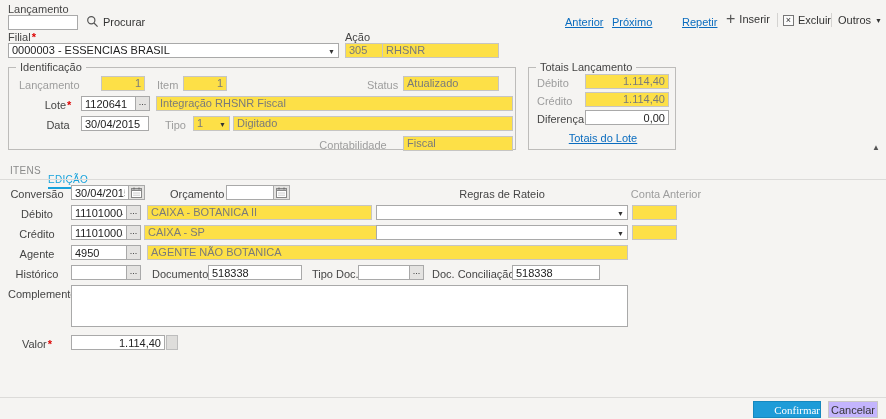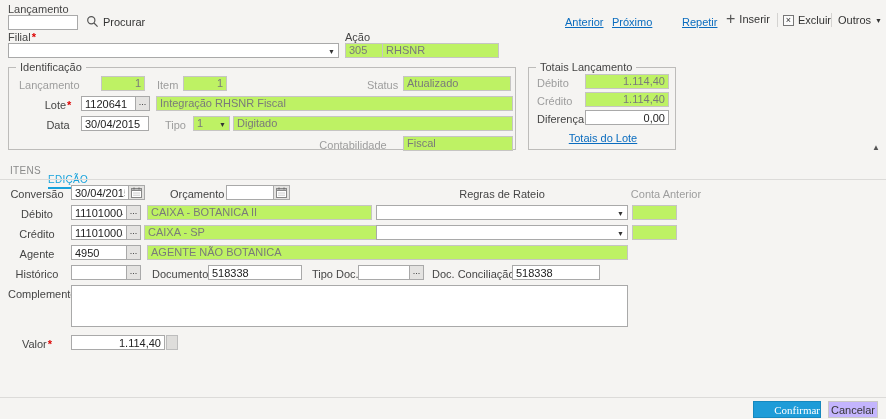--- a/index.html
+++ b/index.html
@@ -4,21 +4,21 @@
 <style>
   *{box-sizing:border-box;margin:0;padding:0}
   html,body{background:#e9e9e9}
   .screen{position:relative;width:886px;height:419px;background:#f5f4f2;font-family:"Liberation Sans",sans-serif;font-size:11px;color:#333;overflow:hidden}
   .lbl{position:absolute;font-size:11px;color:#454545;white-space:nowrap}
   .lbl.dis{color:#9d9d9d}
   .lbl.r{text-align:center}
   .req{color:#dd0000;margin-left:1px;font-weight:bold}
   .fld{position:absolute;height:15px;border:1px solid #a9a9a9;background:#fff;font-size:11px;line-height:13px;padding:0 3px;color:#222;white-space:nowrap;overflow:hidden}
   input.fld,textarea.fldta{font-family:"Liberation Sans",sans-serif;outline:none}
-  .fld.dis{background:#bef264;border-color:#c6c5c3;color:#7a7a7a}
+  .fld.dis{background:#fde047;border-color:#c6c5c3;color:#7a7a7a}
   .fld.num{text-align:right}
   .ell{position:absolute;width:14px;height:15px;border:1px solid #a9a9a9;border-left:none;background:#e4e3e1;font-size:9px;line-height:10px;text-align:center;color:#333;cursor:pointer}
   .calbtn{position:absolute;width:16px;height:15px;border:1px solid #a9a9a9;border-left:none;background:#e4e3e1;display:flex;align-items:center;justify-content:center;cursor:pointer}
   .spin{position:absolute;width:12px;height:15px;border:1px solid #bdbdbd;background:#dedddb;cursor:pointer}
   .caret{font-size:7px;color:#333;line-height:7px}
   .combo .caret{position:absolute;right:3px;top:4px}
   .box{position:absolute;border:1px solid #bdbcba}
   .cap{position:absolute;top:-7px;left:7px;background:#f5f4f2;padding:0 4px;font-size:11px;color:#454545;white-space:nowrap}
   .link{position:absolute;color:#0a6cbf;text-decoration:underline;cursor:pointer;font-size:11px;white-space:nowrap}
   .actbtn{position:absolute;display:flex;align-items:center;gap:4px;color:#333;cursor:pointer;white-space:nowrap}
@@ -63,35 +63,36 @@
   <div class="vsep" style="left:831px"></div>
   <div class="actbtn" style="left:838px;top:14px">
     <span>Outros</span>
     <span class="caret">▼</span>
   </div>
 
   <div class="lbl" style="left:8px;top:31px">
     <span>Filial</span><span class="req">*</span>
   </div>
   <div class="fld combo" style="left:8px;top:43px;width:331px">
+    <span>0000003 - ESSENCIAS BRASIL</span>
     <span class="caret">▼</span>
   </div>
   <div class="lbl" style="left:345px;top:31px">Ação</div>
   <div class="fld dis" style="left:345px;top:43px;width:50px">305</div>
   <div class="fld dis" style="left:382px;top:43px;width:117px">RHSNR</div>
 
   <div class="box" style="left:8px;top:67px;width:508px;height:83px">
     <span class="cap">Identificação</span>
 
     <div class="lbl dis" style="left:10px;top:11px">Lançamento</div>
     <div class="fld dis num" style="left:92px;top:8px;width:44px">1</div>
     <div class="lbl dis" style="left:148px;top:11px">Item</div>
     <div class="fld dis num" style="left:174px;top:8px;width:44px">1</div>
     <div class="lbl dis" style="left:358px;top:11px">Status</div>
-    <div class="fld dis" style="left:394px;top:8px;width:108px">Atualizado</div>
+    <div class="fld dis" style="left:394px;top:8px;width:96px">Atualizado</div>
 
     <div class="lbl r" style="left:30px;top:31px;width:38px">
       <span>Lote</span><span class="req">*</span>
     </div>
     <input class="fld" style="left: 72px; top: 28px; width: 55px;" value="1120641">
     <div class="ell" style="left:127px;top:28px">...</div>
     <div class="fld dis" style="left:147px;top:28px;width:357px">Integração RHSNR Fiscal</div>
 
     <div class="lbl r" style="left:30px;top:51px;width:38px">Data</div>
     <input class="fld" style="left: 72px; top: 48px; width: 68px;" value="30/04/2015">

